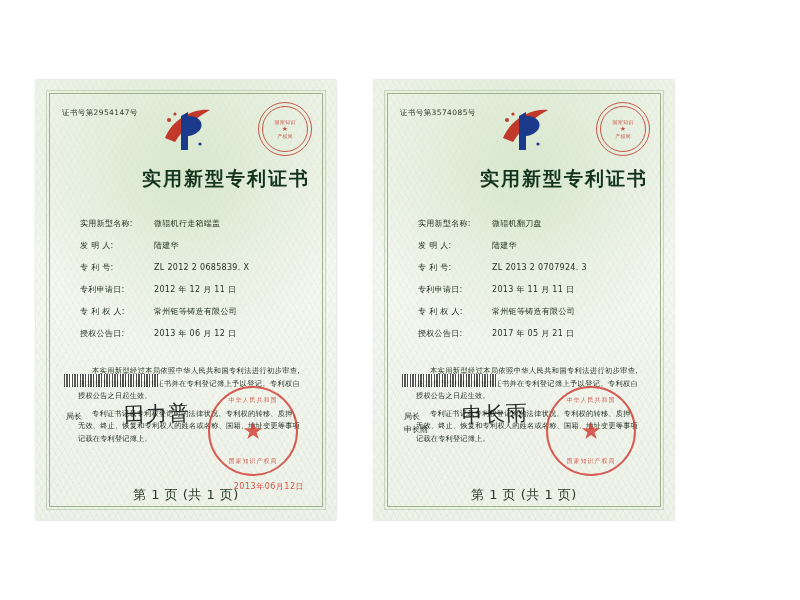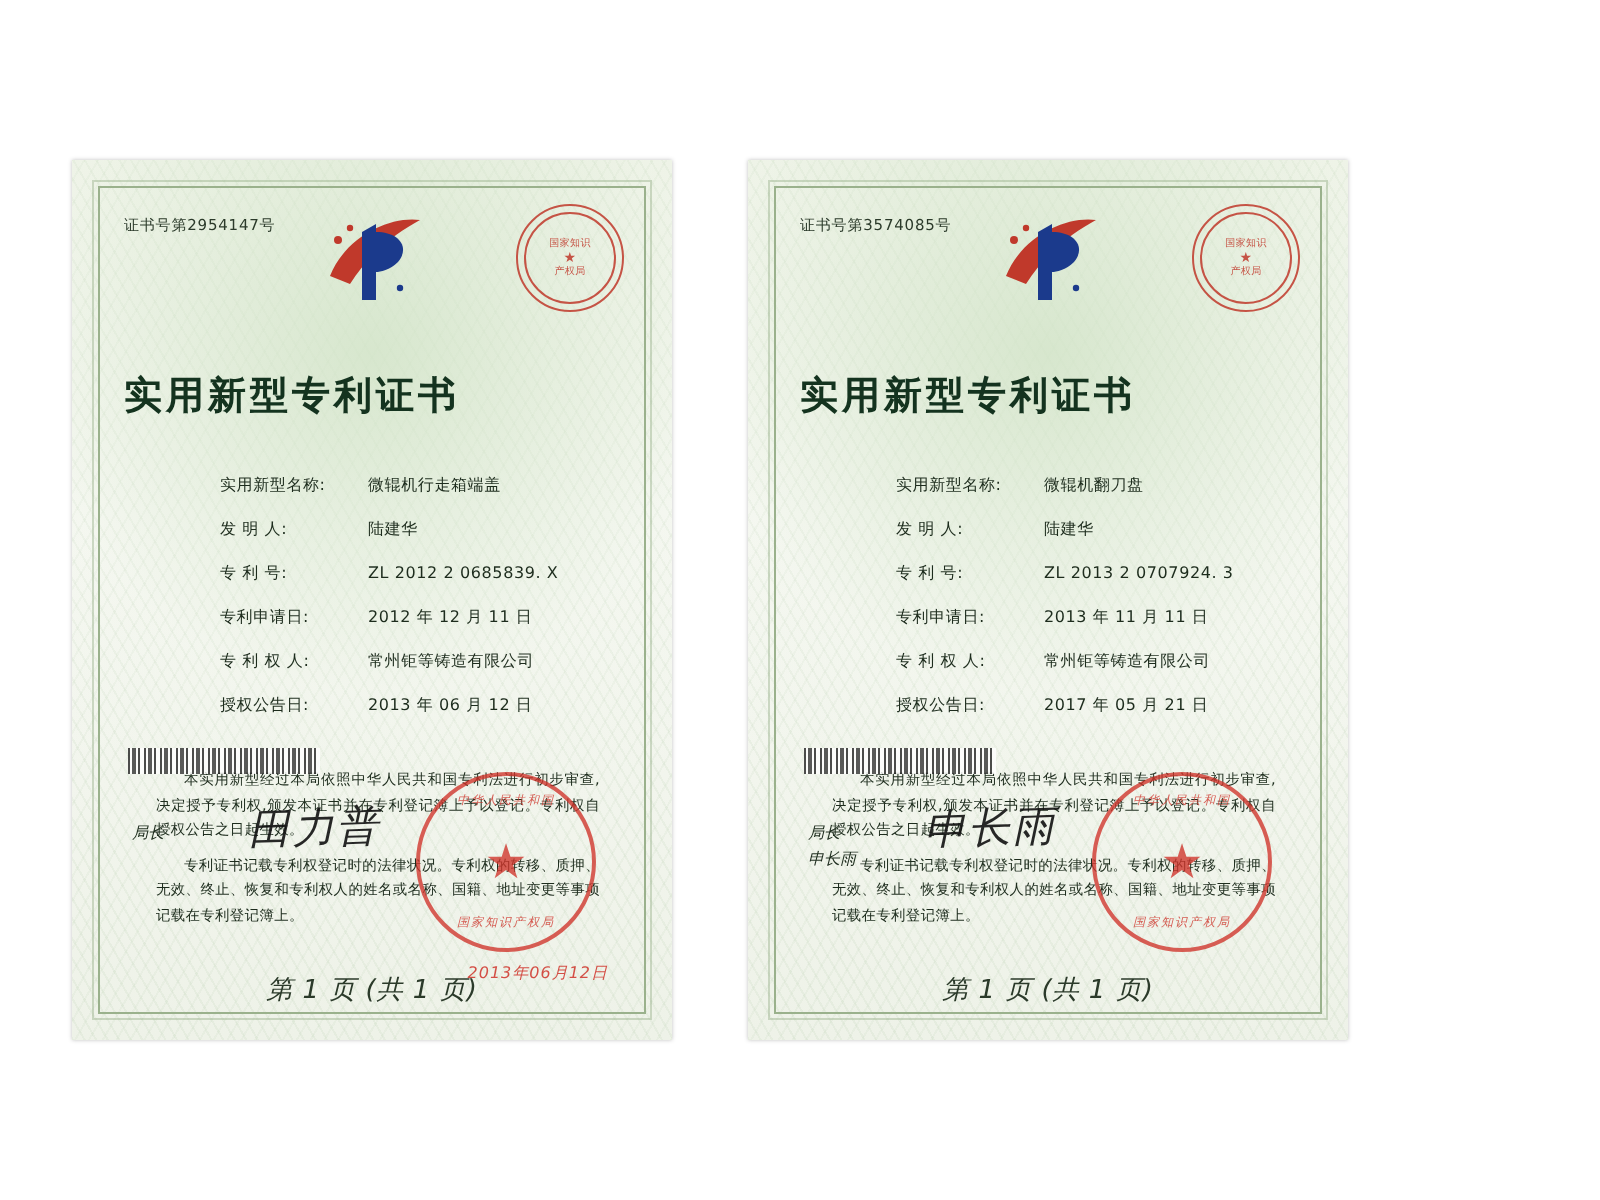--- a/index.html
+++ b/index.html
@@ -111,41 +111,40 @@
     line-height: 7px;
     text-align: center;
     letter-spacing: 0.2px;
   }
   .seal-round .star {
     font-size: 7px;
     line-height: 7px;
   }
 
   .title {
-    text-align: left;
+    text-align: right;
     font-size: 19px;
     font-weight: bold;
     letter-spacing: 2px;
     color: #14331f;
-    margin-top: 19px;
+    margin-top: 0;
     font-family: "DejaVu Serif", serif;
   }
 
   .fields {
     margin-top: 26px;
     padding-left: 18px;
   }
   .field {
     display: flex;
     align-items: baseline;
     font-size: 8px;
     color: #1d2c1d;
     margin-bottom: 11px;
     letter-spacing: 0.3px;
-    margin-left: 30px;
   }
   .f-label {
     width: 74px;
     flex: 0 0 74px;
     white-space: nowrap;
   }
   .f-value {
     flex: 1;
     white-space: nowrap;
   }
@@ -164,21 +163,20 @@
     text-indent: 14px;
   }
 
   
   .bottom {
     position: absolute;
     left: 26px;
     right: 26px;
     bottom: 16px;
     height: 130px;
-    font-style: italic;
   }
   .barcode {
     position: absolute;
     left: 2px;
     top: 0;
     width: 96px;
     height: 13px;
     background:
       repeating-linear-gradient(90deg,
         #222 0px, #222 1px,

